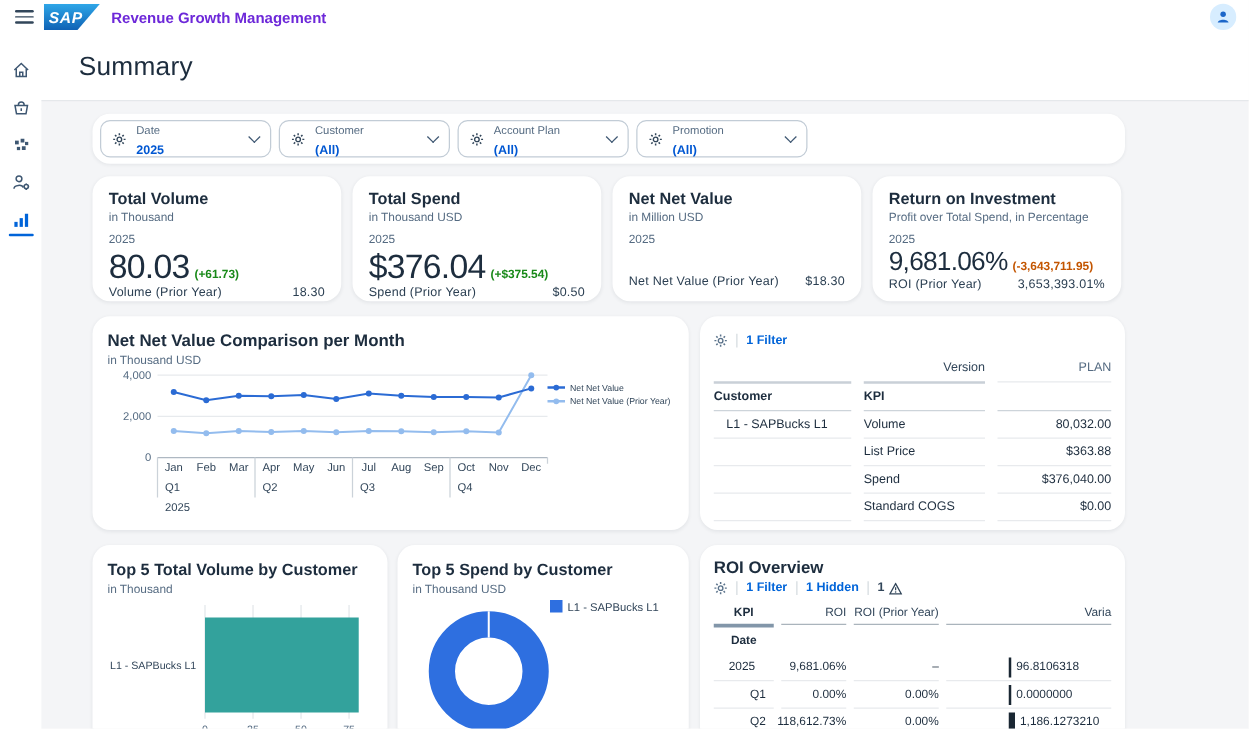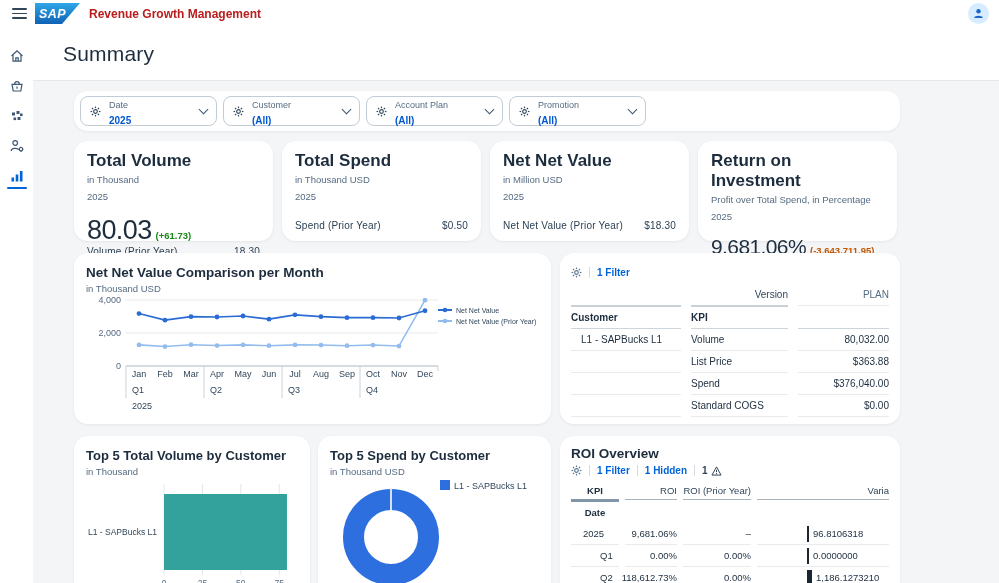--- a/index.html
+++ b/index.html
@@ -5,21 +5,21 @@
   html,body{margin:0;padding:0}
   body{width:999px;height:583px;overflow:hidden;background:#fff;
        font-family:"Liberation Sans","DejaVu Sans",sans-serif;color:#1D2D3E}
   svg{font-family:inherit}
   .top-header{height:27px;display:flex;align-items:center;padding:0 10px;background:#fff;position:relative}
   .hamburger{width:15px;height:11px;display:flex;flex-direction:column;justify-content:space-between;margin:0 8px 0 2px;cursor:pointer}
   .hamburger span{height:1.6px;background:#32465A;border-radius:1px}
   .sap-logo{width:45px;height:21px;background:linear-gradient(180deg,#2FA7E8 0%,#0F62B5 100%);
             clip-path:polygon(0 0,100% 0,60% 100%,0 100%);display:flex;align-items:center;margin-right:9px}
   .sap-logo b{color:#fff;font-style:italic;font-size:12.5px;letter-spacing:.5px;padding-left:4px}
-  .app-title{font-size:12px;font-weight:bold;color:#b91c1c}
+  .app-title{font-size:12px;font-weight:bold;color:#6d28d9}
   .avatar{margin-left:auto;width:21px;height:21px;border-radius:50%;background:#D7EDFF;display:flex;align-items:center;justify-content:center;cursor:pointer}
   .side-nav{position:absolute;left:0;top:27px;width:33px;bottom:0;background:#fff;display:flex;flex-direction:column;align-items:center;padding-top:18px;gap:8px;z-index:5}
   .nav-item{width:22px;height:22px;display:flex;align-items:center;justify-content:center;color:#3E5772;position:relative;cursor:pointer}
   .nav-item.active{color:#0064D9}
   .nav-item.active::after{content:"";position:absolute;left:1px;right:1px;bottom:-2px;height:2.5px;border-radius:2px;background:#0064D9}
   .page{margin-left:33px;height:556px;display:flex;flex-direction:column}
   .page-head{height:53px;background:#fff;display:flex;align-items:center;padding-left:30px}
   .page-title{font-size:21px;font-weight:normal;color:#1D2D3E;letter-spacing:.2px}
   .content{flex:1;background:#F4F5F7;border-top:1px solid #E5E8EB;padding:10px 0 0 41px;overflow:hidden}
   .card{background:#fff;border-radius:14px;box-shadow:0 1px 3px rgba(27,45,62,.07);box-sizing:border-box}
@@ -30,24 +30,24 @@
   .pill .lab{font-size:9px;color:#556B82;margin-bottom:2px}
   .pill .val{font-size:10px;font-weight:bold;color:#0057D2}
   .chev{display:inline-block;width:6px;height:6px;border-right:1.5px solid #3E5772;border-bottom:1.5px solid #3E5772}
   .chev.dn{transform:rotate(45deg);margin-top:-3px}
   .bluechev{border-color:#0064D9;width:5px;height:5px;border-width:1.6px;flex:none}
   .bluechev.right{transform:rotate(-45deg)}
   .bluechev.down{transform:rotate(45deg);margin-top:-2px}
   
   .kpi-row{display:flex;gap:9px;margin-top:10px}
   .kpi-card{width:199px;height:100px;padding:10px 13px;display:flex;flex-direction:column}
-  .kpi-title{font-size:17px;font-weight:bold}
+  .kpi-title{font-size:13px;font-weight:bold}
   .kpi-sub{font-size:9.5px;color:#556B82;margin-top:3px}
   .kpi-period{font-size:9.5px;color:#556B82;margin-top:6px}
-  .kpi-vrow{display:flex;align-items:baseline;gap:4px;margin-top:13px;white-space:nowrap}
+  .kpi-vrow{display:flex;align-items:baseline;gap:4px;margin-top:1px;white-space:nowrap}
   .kpi-value{font-size:27px;letter-spacing:-.6px;color:#1D2D3E}
   .kpi-value.small{font-size:21px}
   .kpi-delta{font-size:9.5px;font-weight:bold}
   .kpi-foot{margin-top:auto;display:flex;justify-content:space-between;font-size:10px;color:#2B3F52;letter-spacing:.2px}
   
   .row2{display:flex;gap:9px;margin-top:12px}
   .row3{display:flex;margin-top:12px}
   .line-card{width:477px;height:171px;padding:12px 6px 24px 12px}
   .pnl-card{width:340px;height:171px;padding:10px 11px}
   .vol-card{width:236px;height:175px;padding:12px;margin-right:8px}
@@ -235,20 +235,24 @@
           </div>
         <div class="kpi-foot">
             <span>Volume (Prior Year)</span>
             <span>18.30</span>
           </div>
       </div>
       <div class="card kpi-card">
         <div class="kpi-title">Total Spend</div>
         <div class="kpi-sub">in Thousand USD</div>
         <div class="kpi-period">2025</div>
+        <div class="kpi-vrow">
+            <span class="kpi-value">$376.04</span>
+            <span class="kpi-delta" style="color: rgb(24, 137, 24);">(+$375.54)</span>
+          </div>
         <div class="kpi-foot">
             <span>Spend (Prior Year)</span>
             <span>$0.50</span>
           </div>
       </div>
       <div class="card kpi-card">
         <div class="kpi-title">Net Net Value</div>
         <div class="kpi-sub">in Million USD</div>
         <div class="kpi-period">2025</div>
         <div class="kpi-foot">

